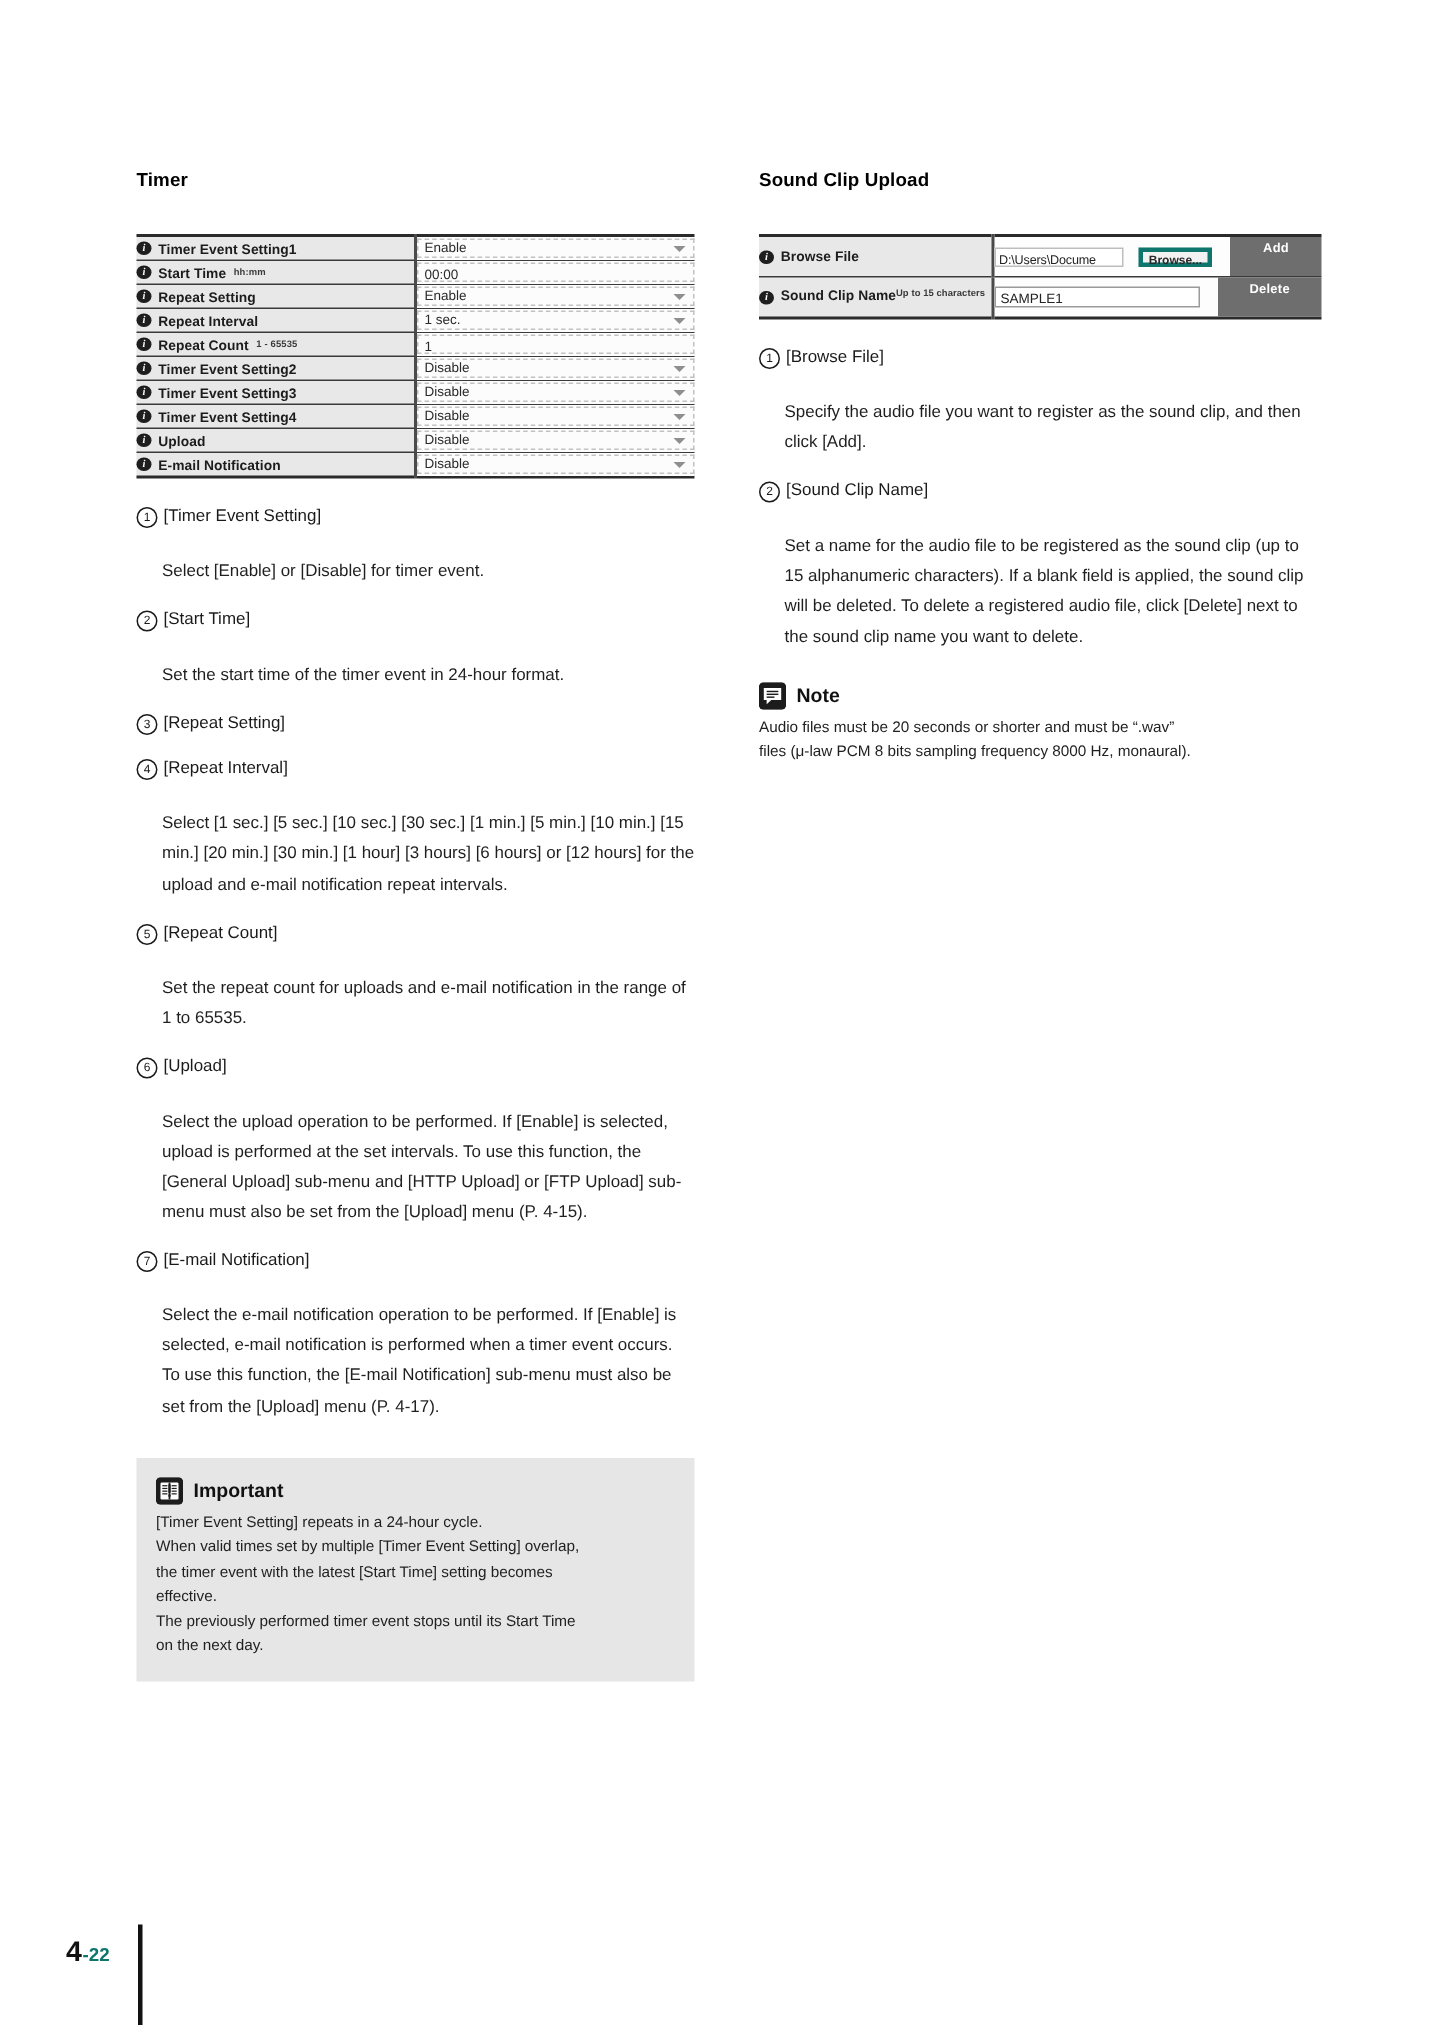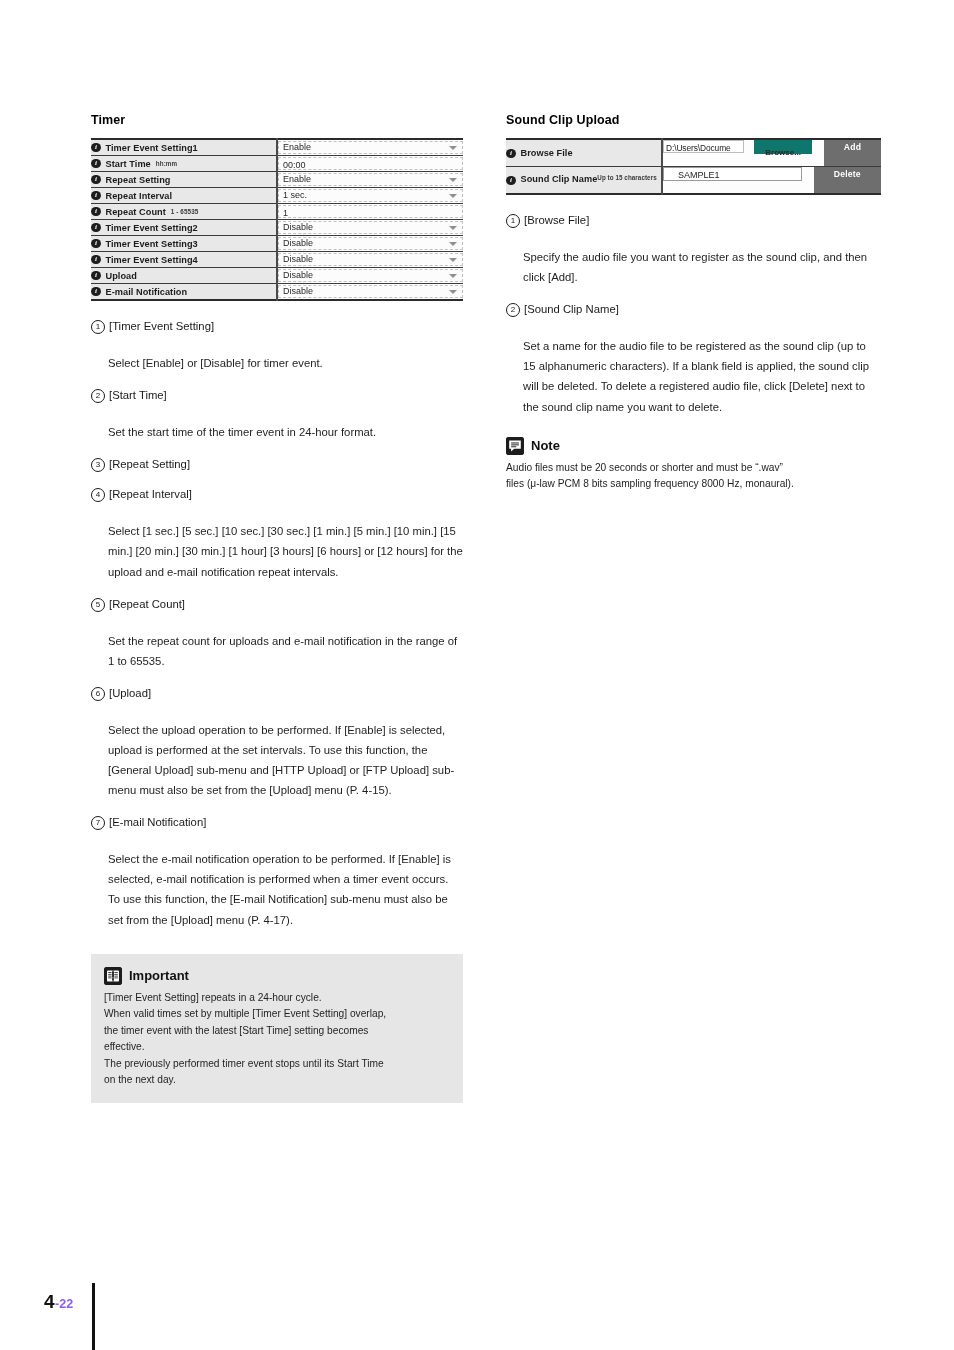--- a/index.html
+++ b/index.html
@@ -35,21 +35,21 @@
     top: 113px;
     width: 375px;
   }
 
   
   .section-heading {
     font-size: 12.5px;
     font-weight: bold;
     letter-spacing: 0.1px;
     color: #000;
-    margin: 0 0 10px 0;
+    margin: 0 0 28px 0;
     line-height: 1.2;
   }
 
   
   .settings-table {
     width: 100%;
     border-collapse: collapse;
     border-top: 2px solid #2b2b2b;
     border-bottom: 2px solid #2b2b2b;
     table-layout: fixed;
@@ -171,55 +171,56 @@
     width: 155px;
     height: 18px;
   }
   .sc-value {
     background: #fdfdfd;
     padding: 2px 4px;
     height: 18px;
   }
   .sc-row-inner {
     display: flex;
+    align-items: center;
     gap: 12px;
   }
   .file-path {
     border: 1px solid #bdbdbd;
     background: #fff;
     font-size: 8.4px;
     color: #232323;
     padding: 1px 2px;
     height: 13px;
     line-height: 12px;
     box-sizing: border-box;
     width: 122px;
     overflow: hidden;
     white-space: nowrap;
     letter-spacing: -0.1px;
   }
   .browse-btn {
-    border: 7px solid #0f766e;
+    border: 3px solid #0f766e;
     background: #f2f2f2;
     font-size: 8px;
     font-weight: bold;
     color: #2a2a2a;
     padding: 0 4px;
     height: 13px;
     line-height: 12px;
     box-sizing: border-box;
     white-space: nowrap;
     margin-left: -2px;
   }
   .name-input {
     border: 1px solid #9a9a9a;
     background: #fff;
     font-size: 9px;
     color: #232323;
-    padding: 1px 14px;
+    padding: 1px 3px;
     height: 14px;
     line-height: 13px;
     box-sizing: border-box;
     width: 172px;
     white-space: nowrap;
   }
   .action-btn {
     background: #6e6e6e;
     color: #ffffff;
     font-size: 8.6px;
@@ -315,21 +316,21 @@
   }
   .pg-chap {
     font-size: 19px;
     font-weight: bold;
     color: #111;
     letter-spacing: -0.5px;
   }
   .pg-num {
     font-size: 12.5px;
     font-weight: bold;
-    color: #8b5cf6;
+    color: #0f766e;
     margin-left: 1px;
   }
   .footer-bar {
     position: absolute;
     left: 92px;
     top: 1283px;
     width: 3px;
     height: 67px;
     background: #111;
   }

